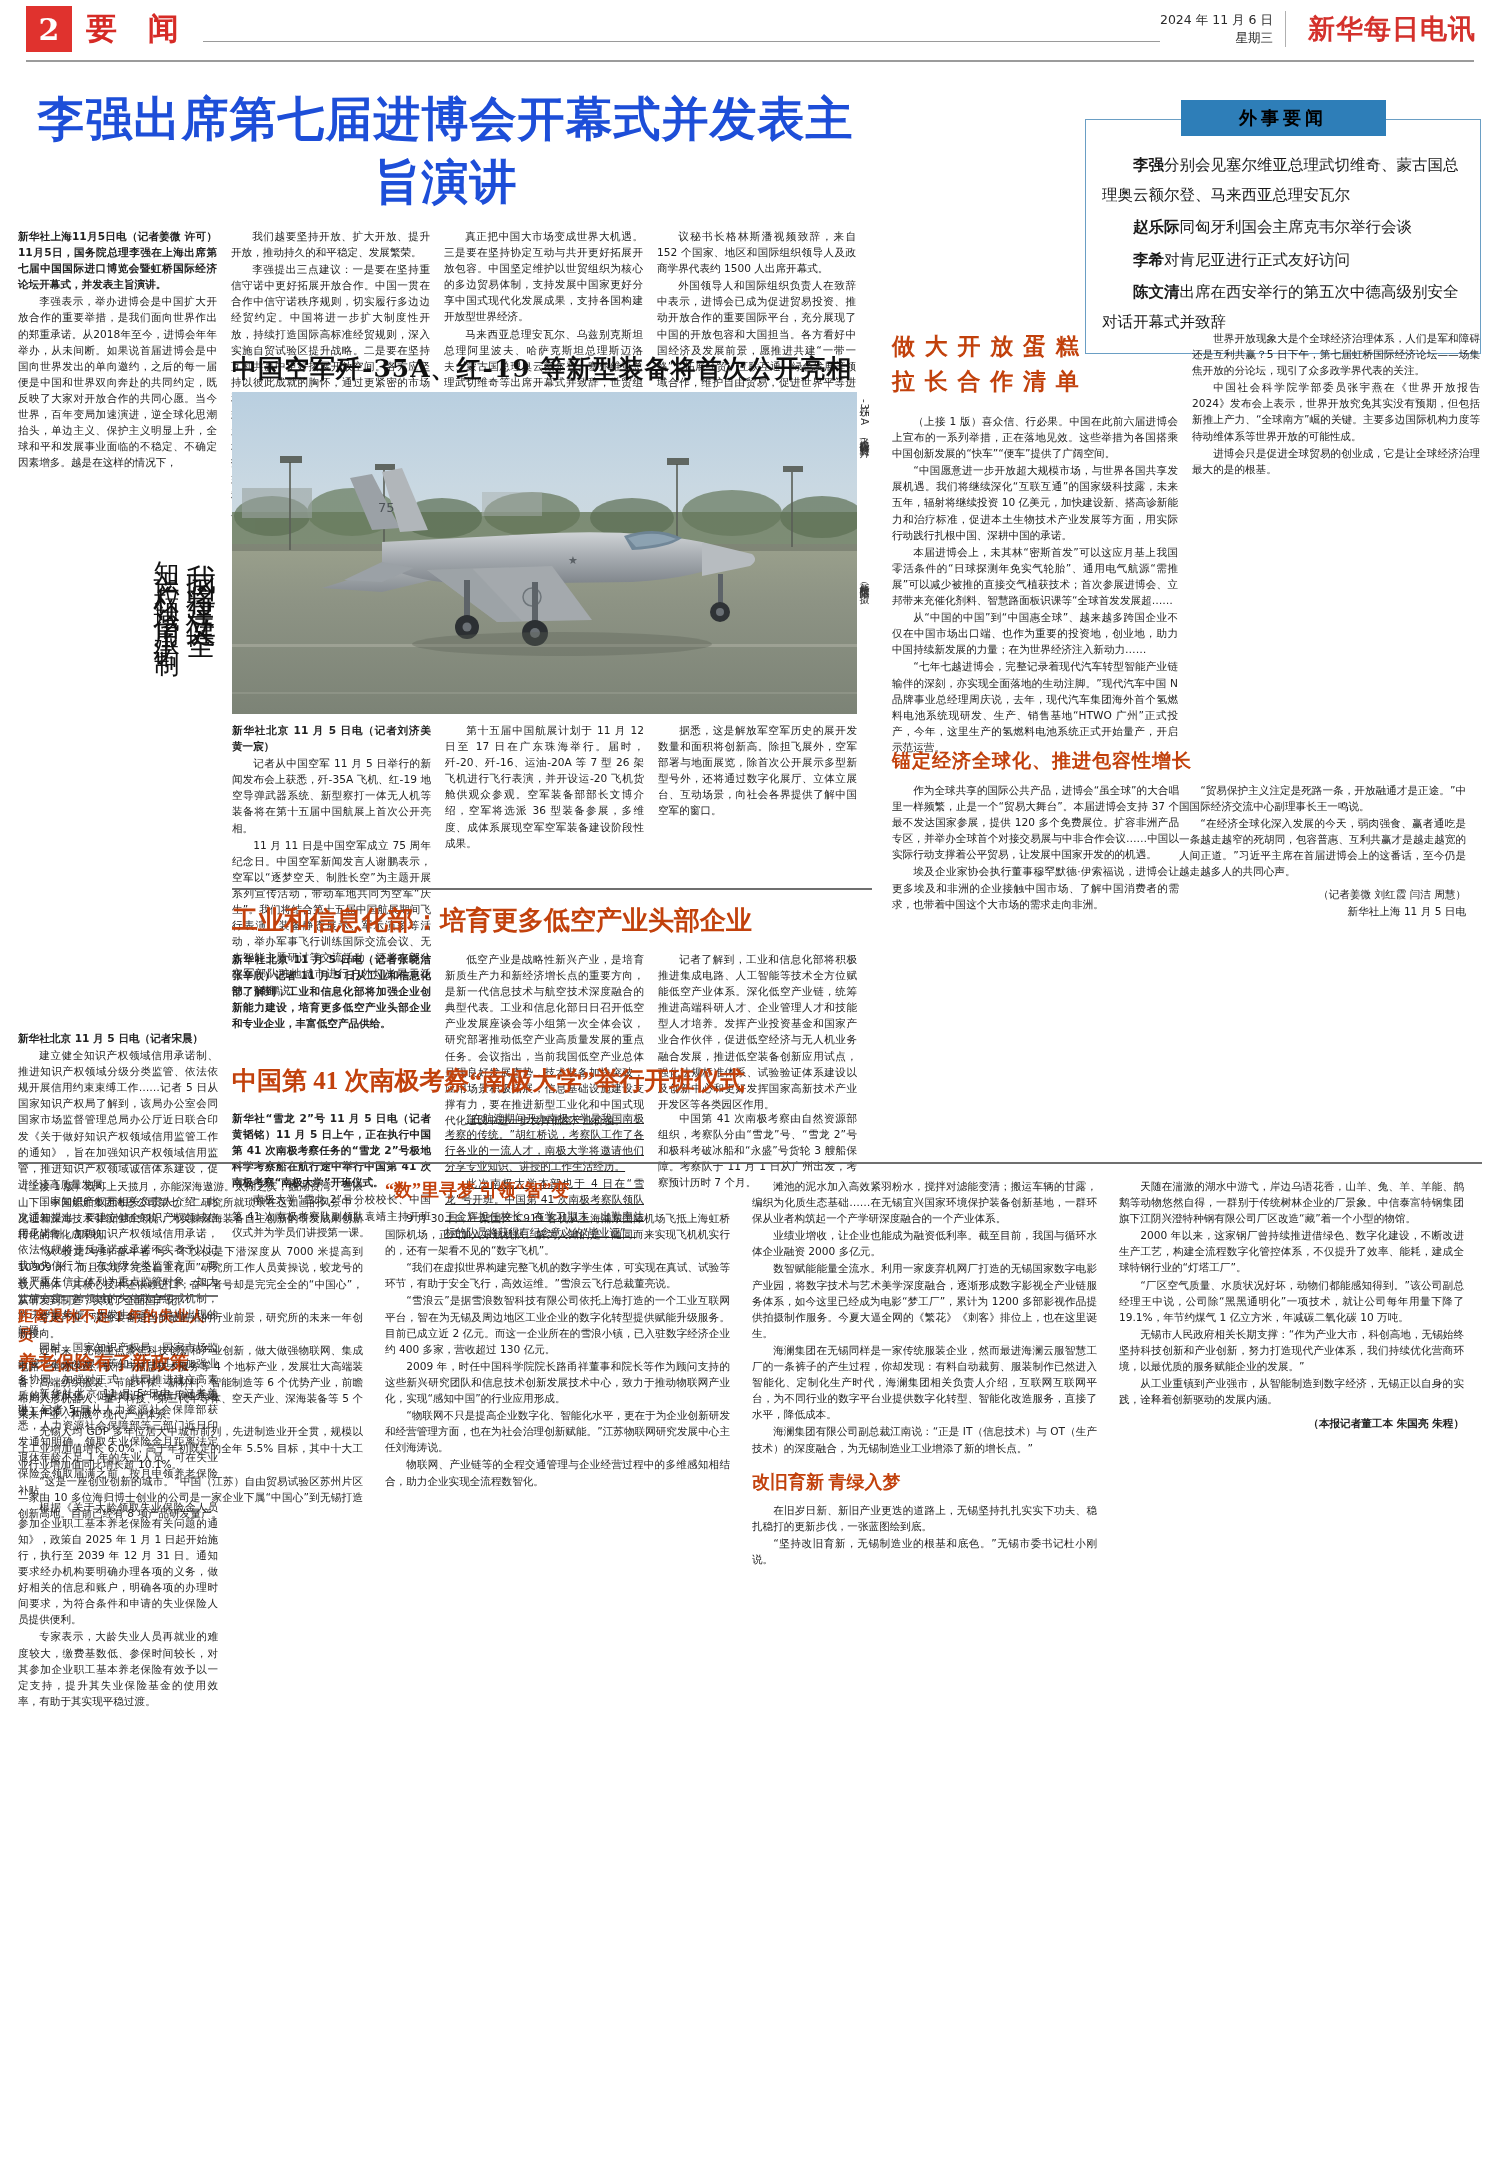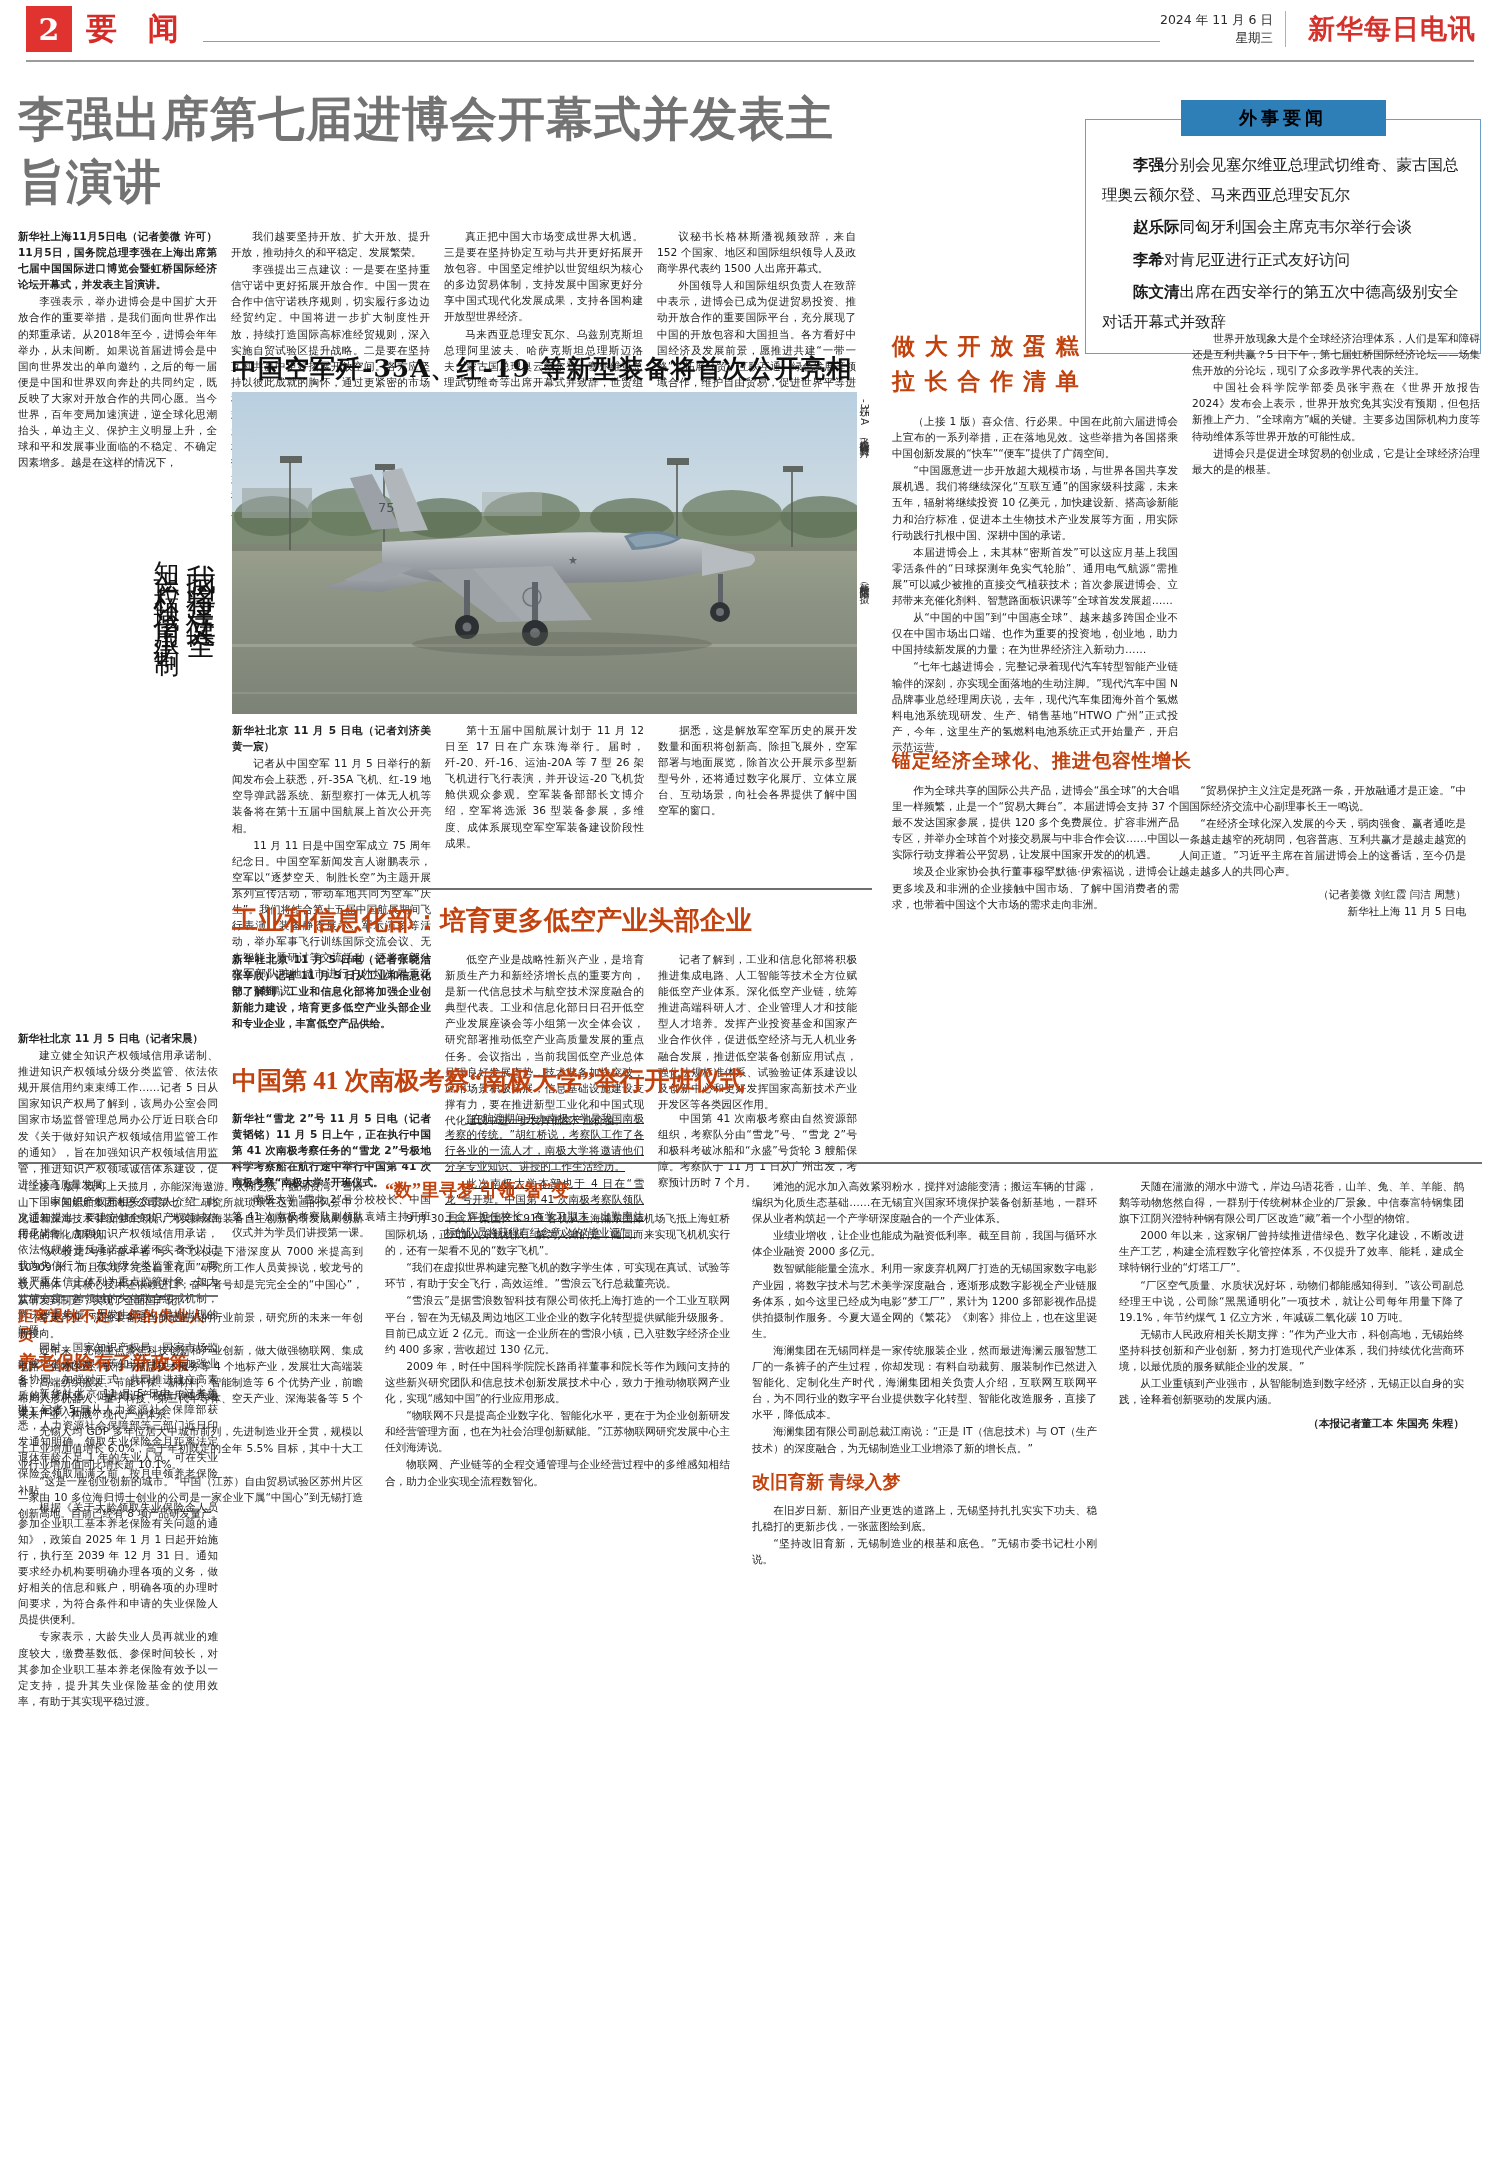--- a/index.html
+++ b/index.html
@@ -32,22 +32,22 @@
   }
   .paper-logo {
     color: #d4312c; font-family: "DejaVu Serif", serif; font-weight: bold;
     font-size: 27px; letter-spacing: 1px; white-space: nowrap;
   }
   .masthead-bottom-rule { height: 2px; background: #9b9b9b; margin: 2px 8px 0 8px; }
 
   
   .lead-headline {
     font-family: Liberation Sans, sans-serif; font-weight: bold;
-    font-size: 47px; letter-spacing: 1px; text-align: left;
-    padding: 26px 0 14px 0; width: 855px; color: #737373;
+    font-size: 47px; letter-spacing: 1px; text-align: center;
+    padding: 26px 0 14px 0; width: 855px; color: #1d4ed8;
   }
 
   
   .col-text { font-size: 10.6px; line-height: 1.52; text-align: justify; color: #222; }
   .col-text p { text-indent: 2em; margin-bottom: 1px; }
   .col-text p.noind { text-indent: 0; }
   .byline { font-weight: bold; }
 
   
   .top-body { display: flex; gap: 14px; width: 855px; }

